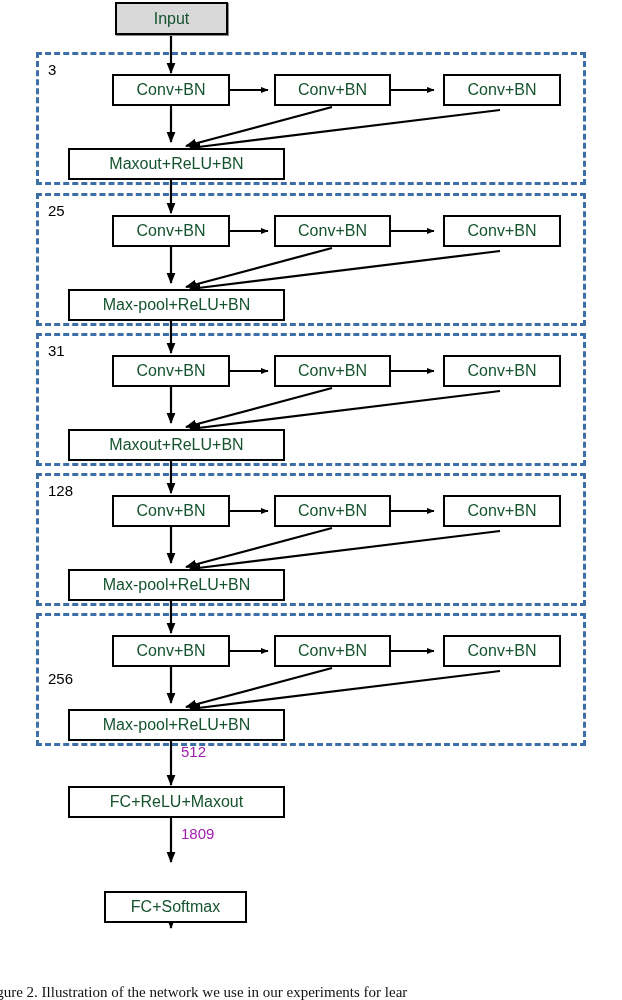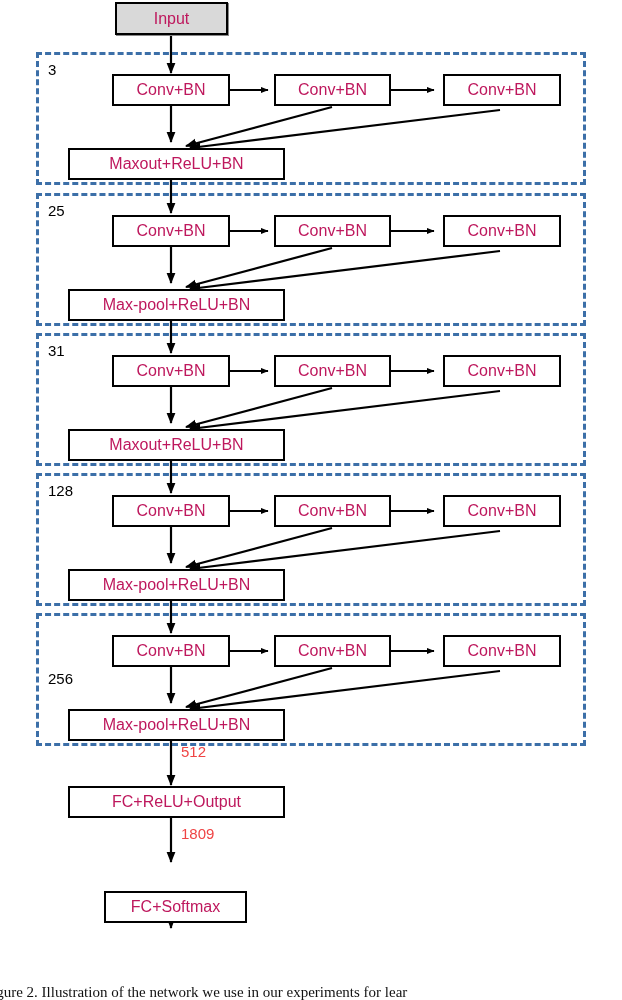--- a/index.html
+++ b/index.html
@@ -27,21 +27,21 @@
   .node {
     position: absolute;
     box-sizing: border-box;
     border: 2px solid #000000;
     background: #ffffff;
     display: flex;
     align-items: center;
     justify-content: center;
     font-family: "Liberation Sans", sans-serif;
     font-size: 16px;
-    color: #be185d;
+    color: #14532d;
     line-height: 1;
     white-space: nowrap;
   }
   .node.terminal {
     background: #d9d9d9;
     border: 2px solid #000000;
     box-shadow: 1px 1px 0 #888888;
   }
   .group-box {
     position: absolute;
@@ -55,21 +55,21 @@
     font-family: "Liberation Sans", sans-serif;
     font-size: 15px;
     color: #000000;
     line-height: 1;
     white-space: nowrap;
   }
   .edge-label {
     position: absolute;
     font-family: "Liberation Sans", sans-serif;
     font-size: 15px;
-    color: #ef4444;
+    color: #a21caf;
     line-height: 1;
     white-space: nowrap;
   }
   .caption {
     position: absolute;
     left: 0;
     width: 622px;
     font-family: "Liberation Serif", serif;
     font-size: 15px;
     color: #111111;
@@ -216,21 +216,21 @@
   <div class="node" style="left:443px; top:635px; width:118px; height:32px;">
     <span>Conv+BN</span>
   </div>
   <div class="node" style="left:68px; top:709px; width:217px; height:32px;">
     <span>Max-pool+ReLU+BN</span>
   </div>
 
   <div class="edge-label" style="left:181px; top:744px;">512</div>
 
   <div class="node" style="left:68px; top:786px; width:217px; height:32px;">
-    <span>FC+ReLU+Output</span>
+    <span>FC+ReLU+Maxout</span>
   </div>
 
   <div class="edge-label" style="left:181px; top:826px;">1809</div>
 
   <div class="node" style="left:104px; top:863px; width:143px; height:32px;margin-top:28px;">
     <span>FC+Softmax</span>
   </div>
 
 
   <div class="caption" style="top:984px; left:-8px;">igure 2. Illustration of the network we use in our experiments for lear</div>

